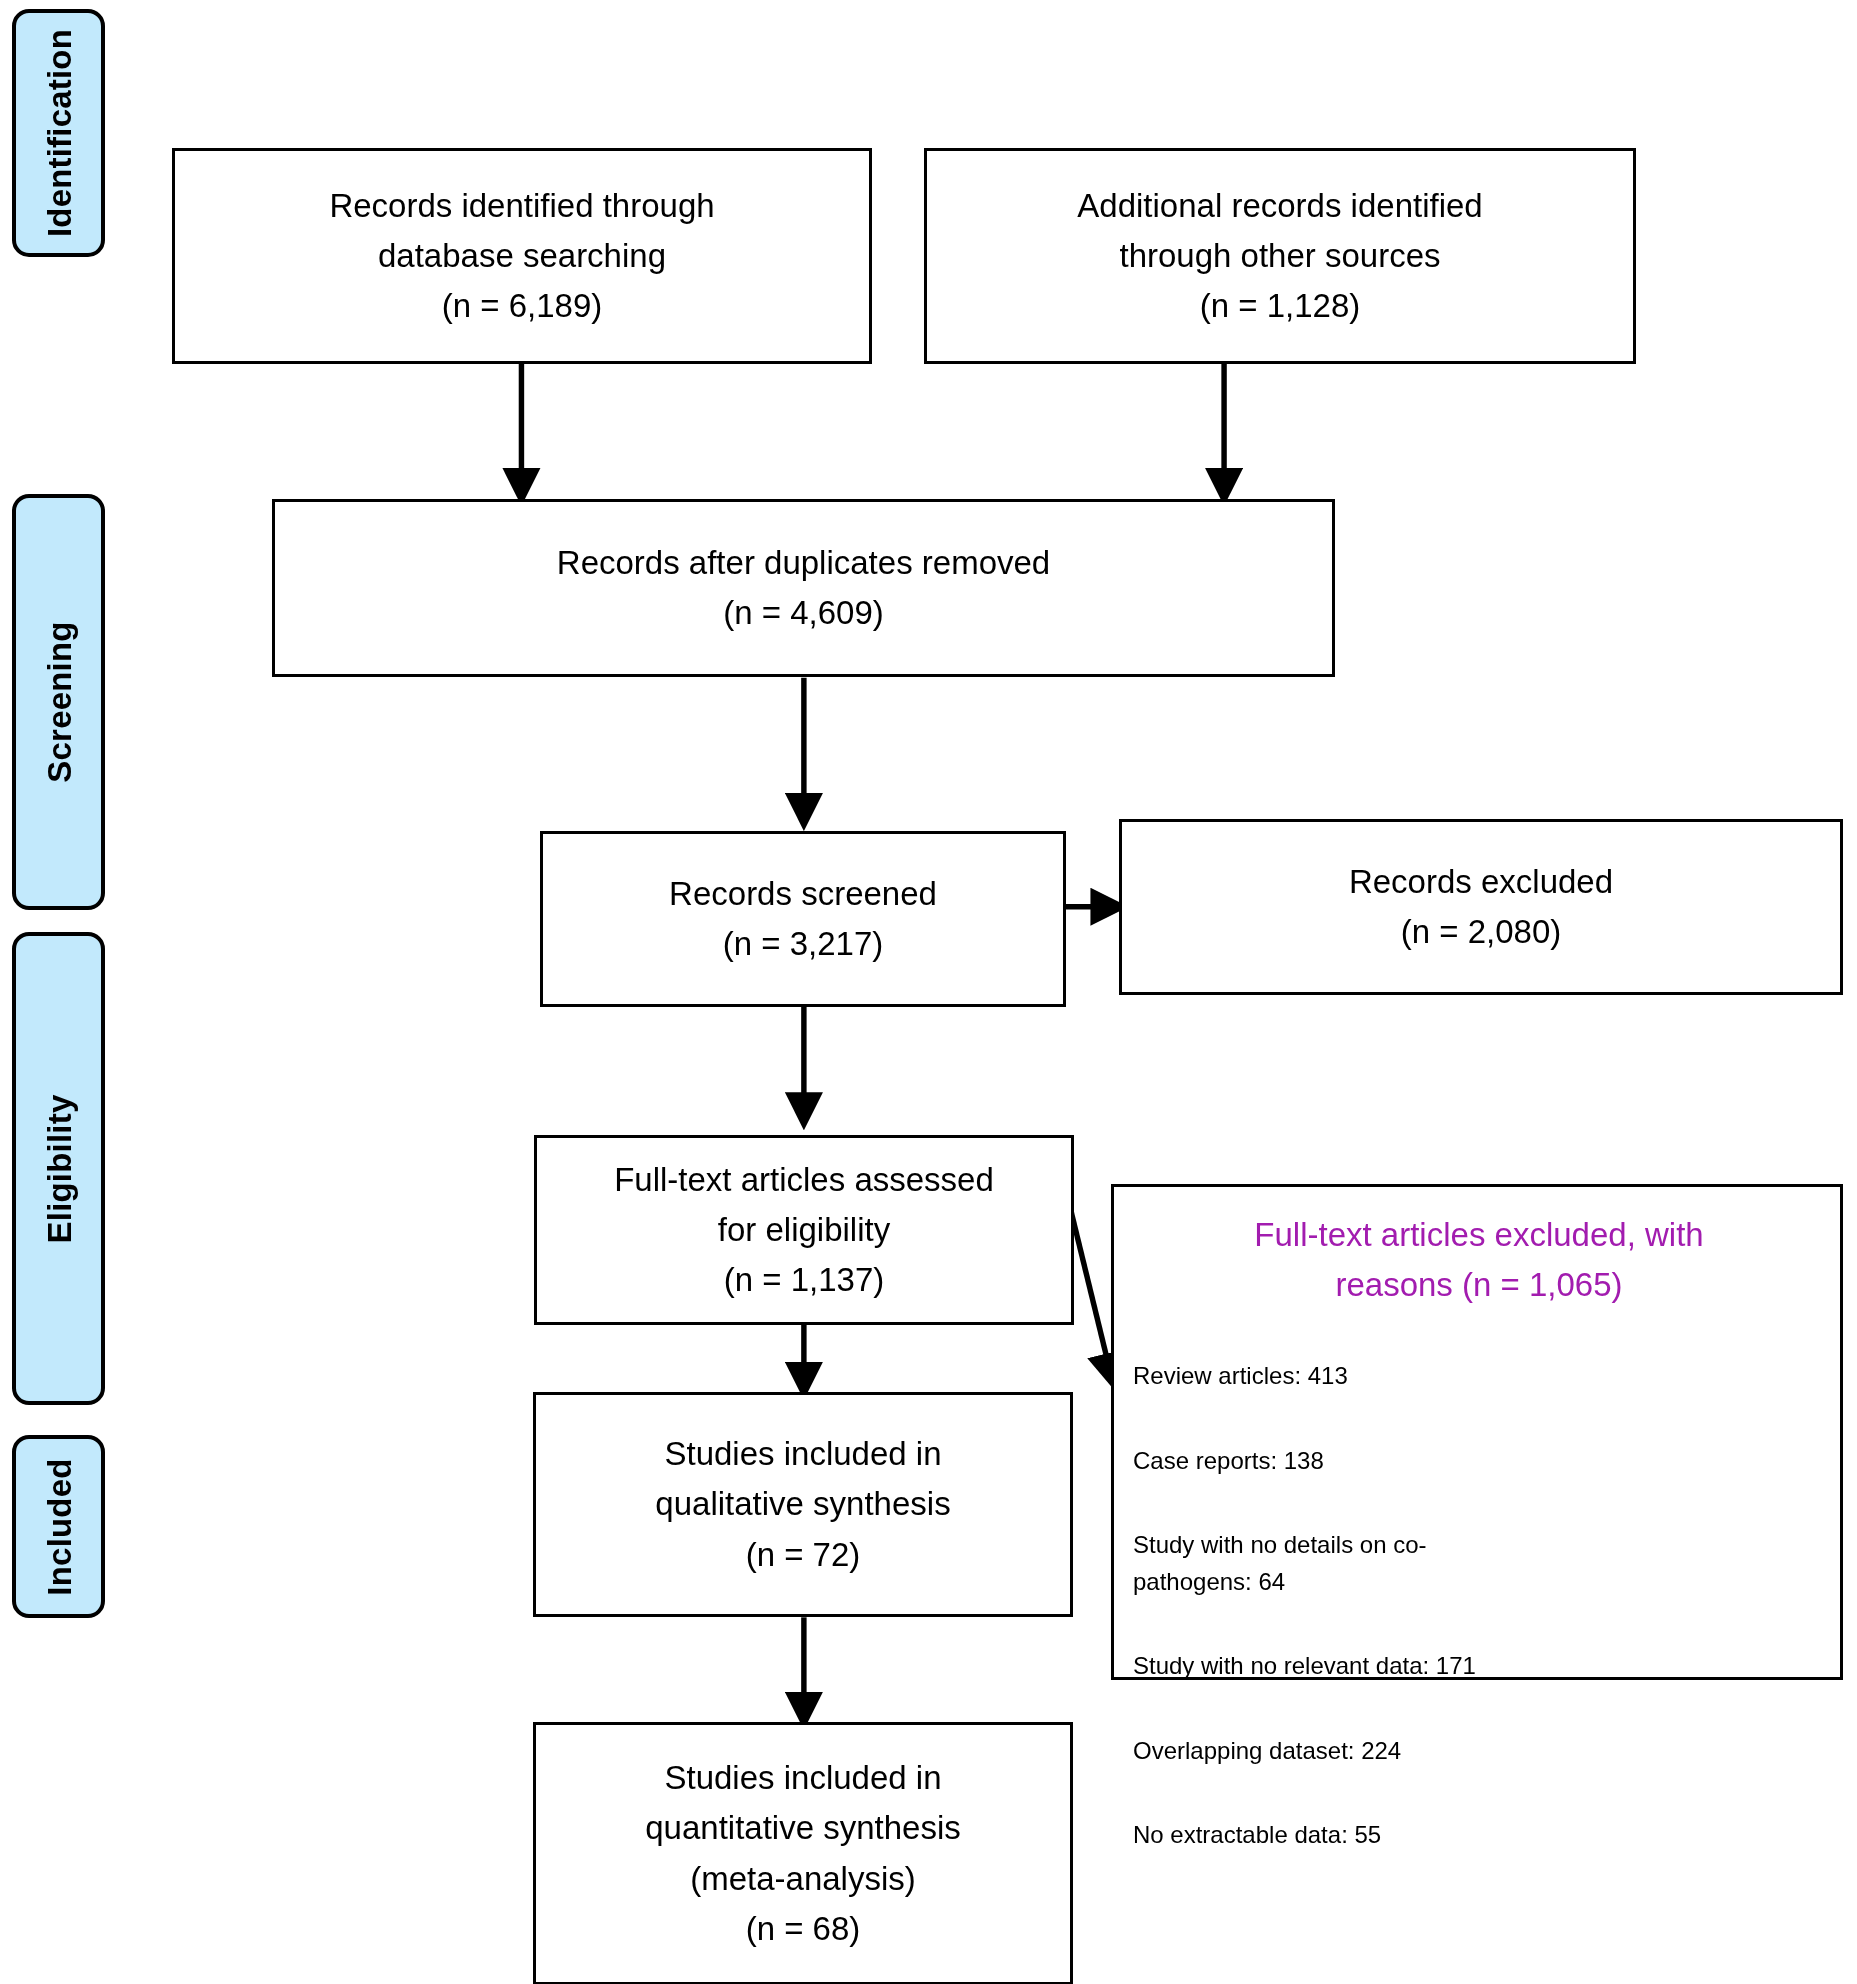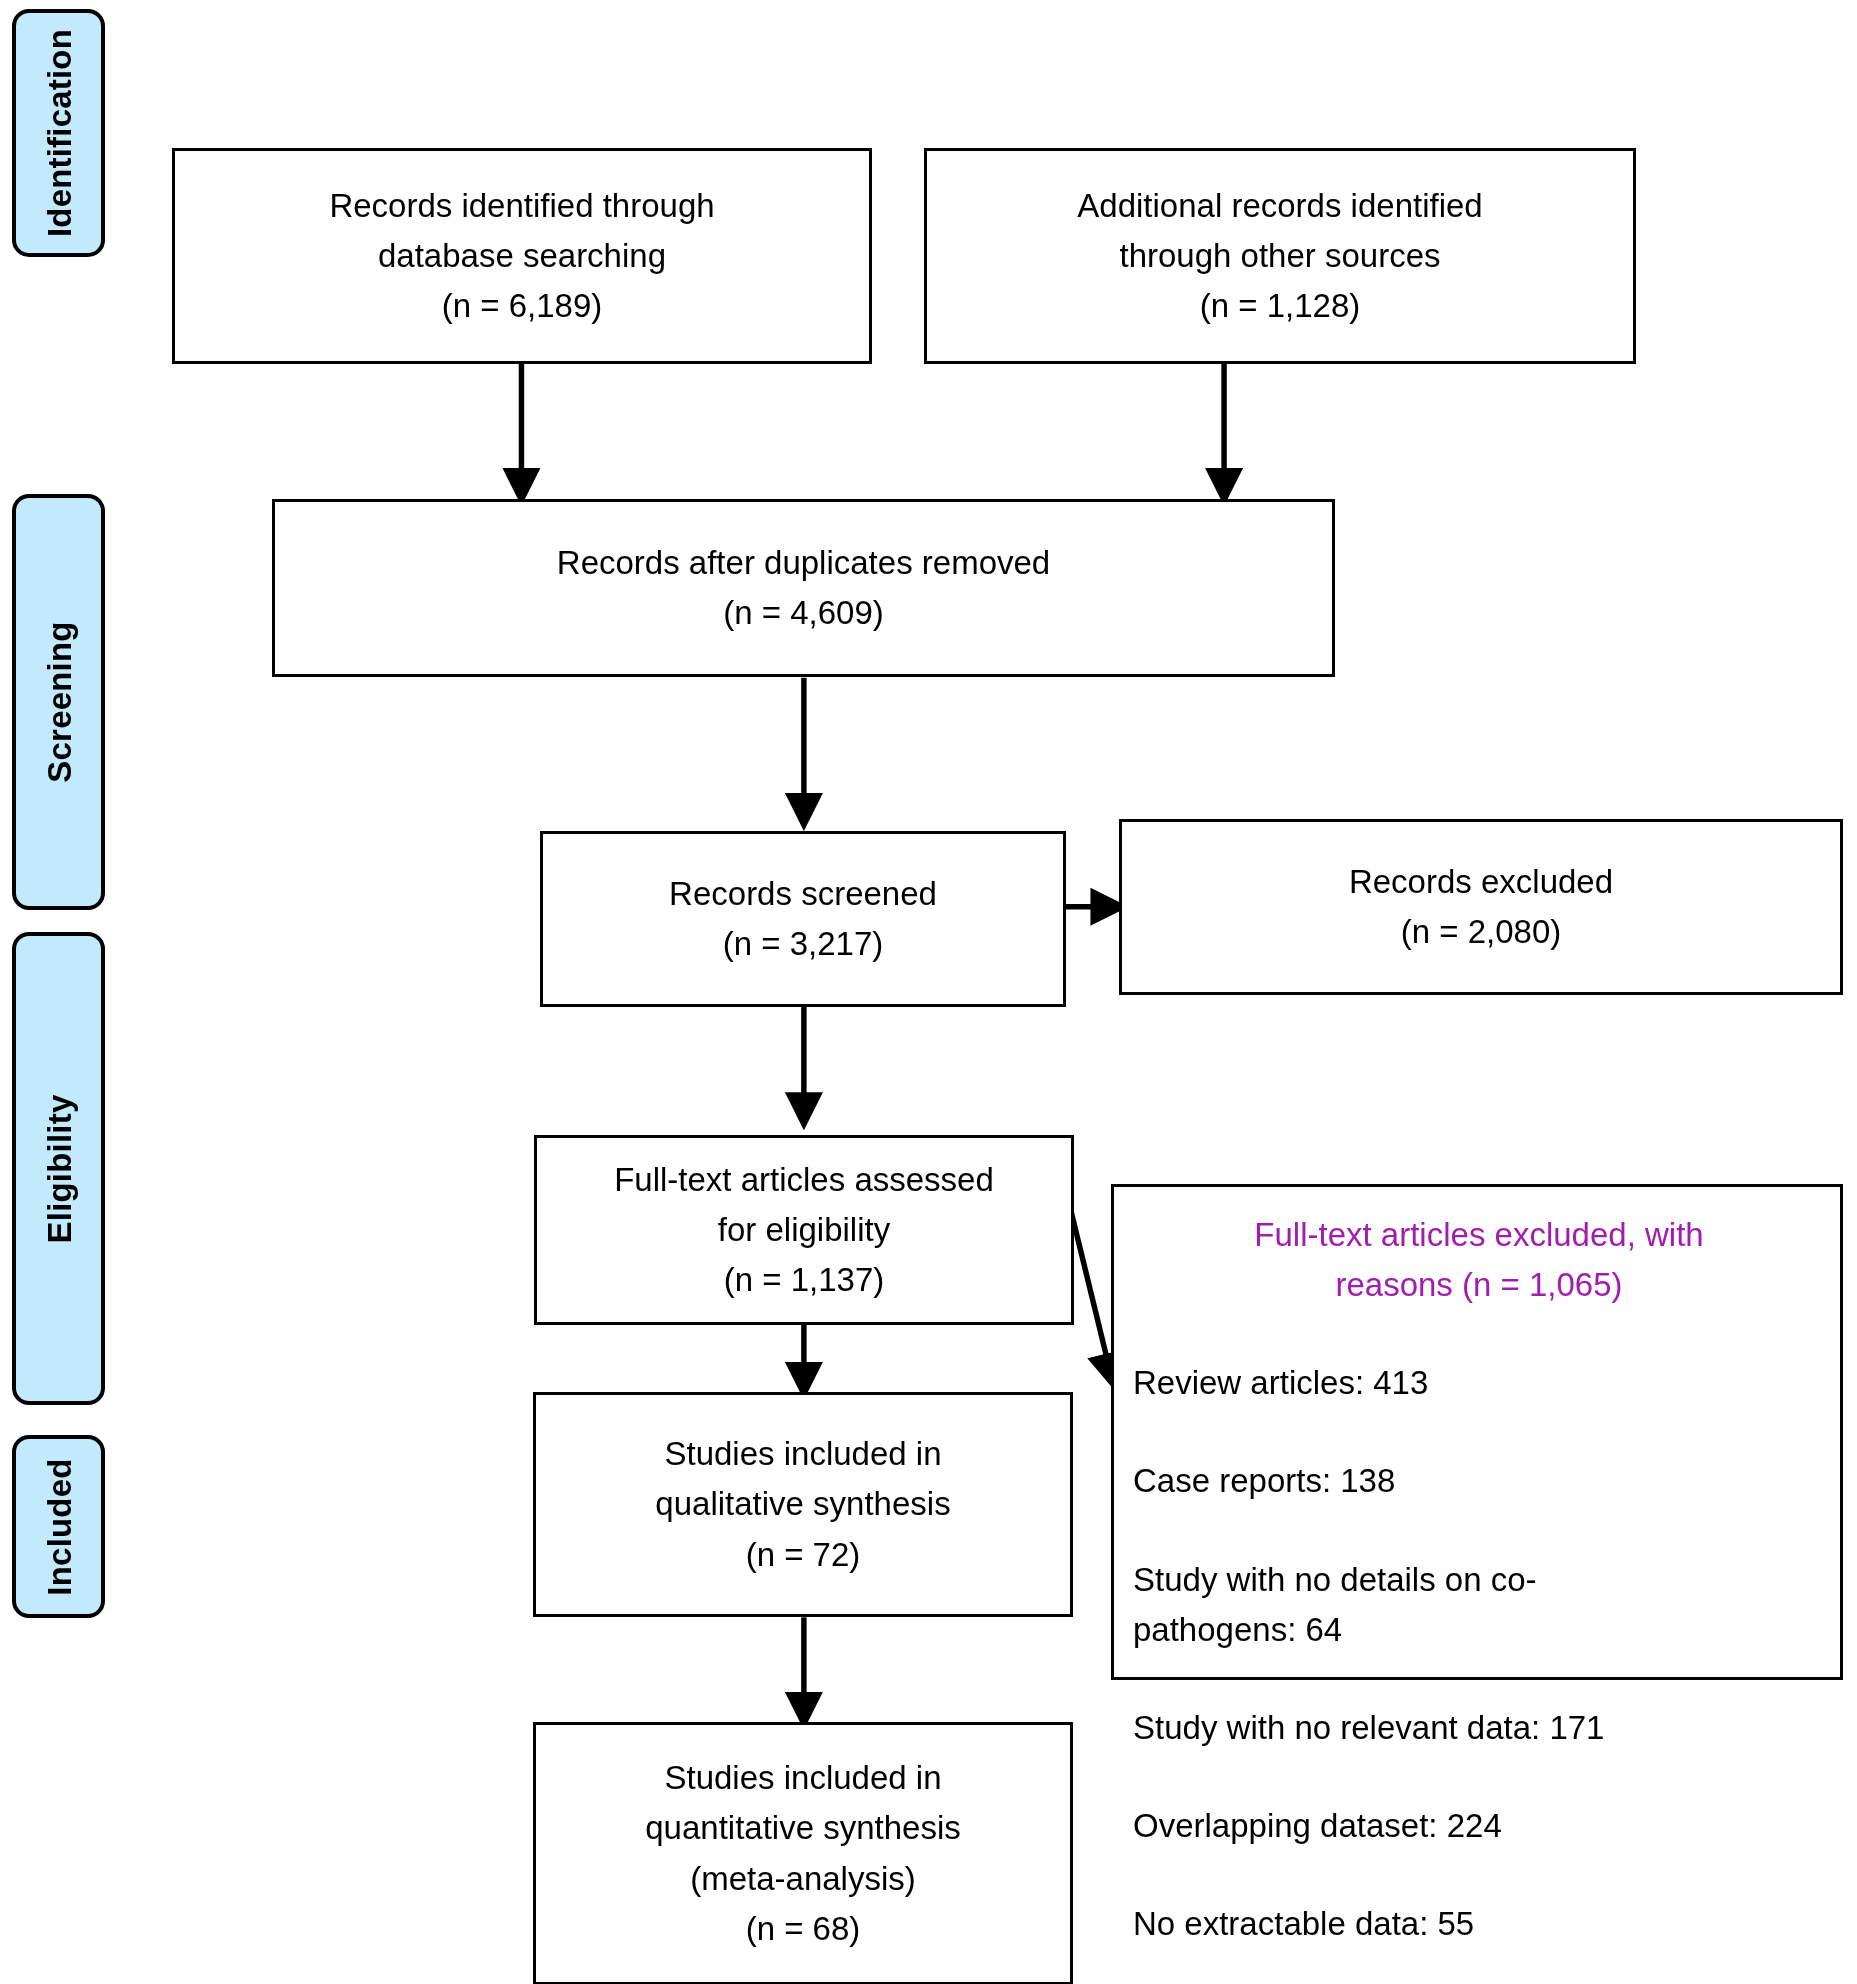--- a/index.html
+++ b/index.html
@@ -60,21 +60,21 @@
     line-height:1.52;
     text-align:center;
     white-space:pre-line;
     color:#a21caf;
   }
   .reasons .reasons-list{
     margin-top:5px;
     text-align:left;
   }
   .reasons .reasons-list div{
-    font-size:33px;
+    font-size:24px;
     line-height:1.52;
     color:#000000;
     white-space:pre-line;
     text-align:left;
     margin-top:48px;
   }
   
   svg.connectors{
     position:absolute;
     left:0; top:0;

